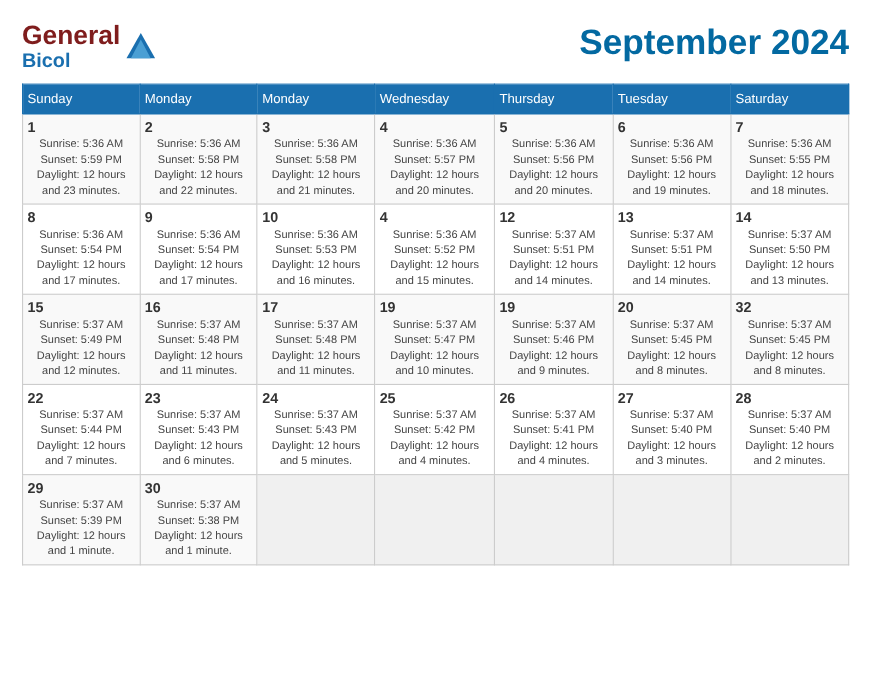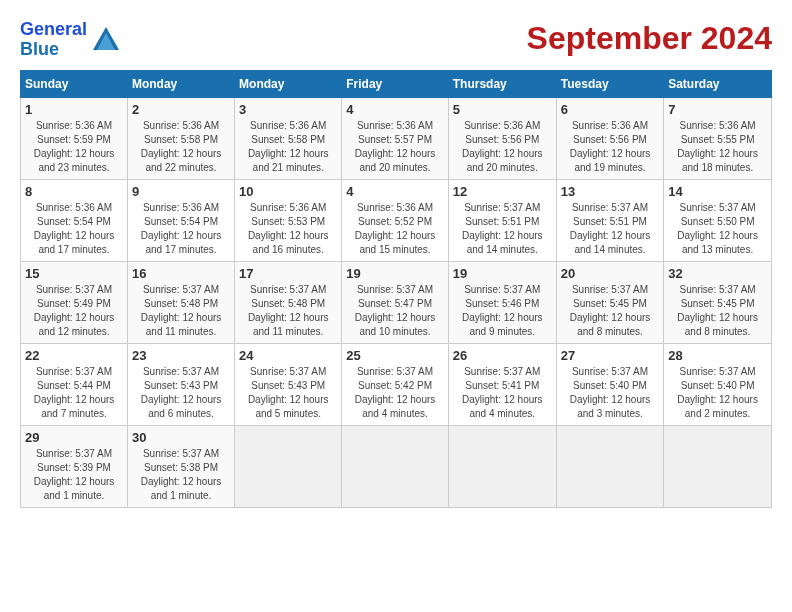--- a/index.html
+++ b/index.html
@@ -19,58 +19,58 @@
     .logo {
       display: flex;
       align-items: center;
     }
     .logo-text {
       display: flex;
       flex-direction: column;
       line-height: 1.1;
     }
     .logo-general {
-      font-size: 18px;
+      font-size: 24px;
       font-weight: bold;
-      color: #1d4ed8;
+      color: #7f1d1d;
     }
     .logo-blue {
       font-size: 18px;
       font-weight: bold;
       color: #1a6faf;
     }
     .logo-icon {
       width: 30px;
       height: 30px;
       margin-left: 4px;
     }
     .title-block {
       text-align: right;
     }
     .month-title {
       font-size: 32px;
       font-weight: bold;
-      color: #b91c1c;
+      color: #0369a1;
     }
     .location {
       font-size: 14px;
       color: #555;
     }
     table {
       width: 100%;
       border-collapse: collapse;
       font-size: 10px;
     }
     thead tr th {
       background-color: #1a6faf;
       color: #fff;
       padding: 6px 4px;
       text-align: left;
       font-size: 12px;
-      font-weight: bold;
+      font-weight: normal;
       border: 1px solid #1a6faf;
     }
     tbody tr td {
       border: 1px solid #ccc;
       padding: 4px;
       vertical-align: top;
       width: 113px;
       min-height: 80px;
       background: #fff;
     }
@@ -94,39 +94,39 @@
       background: #f0f0f0 !important;
     }
   </style>
 </head>
 <body>
 
 <div class="header">
   <div class="logo">
     <div class="logo-text">
       <span class="logo-general">General</span>
-      <span class="logo-blue">Blue</span>
+      <span class="logo-blue">Bicol</span>
     </div>
     <svg class="logo-icon" viewBox="0 0 30 30">
       <polygon points="15,2 28,25 2,25" fill="#1a6faf"></polygon>
       <polygon points="15,8 24,25 6,25" fill="#4a9fd4"></polygon>
     </svg>
   </div>
   <div class="title-block">
     <div class="month-title">September 2024</div>
   </div>
 </div>
 
 <table>
   <thead>
     <tr>
     <th>Sunday</th>
         <th>Monday</th>
         <th>Monday</th>
-        <th>Friday</th>
+        <th>Wednesday</th>
         <th>Thursday</th>
         <th>Tuesday</th>
         <th>Saturday</th>
       </tr>
   </thead>
   <tbody id="calendar-body">
   <tr>
         <td>
         <span class="day-number">1</span>
         <div class="day-info">

